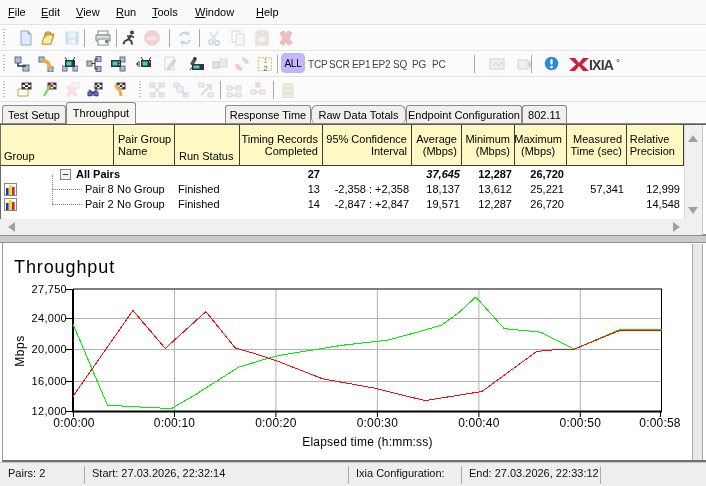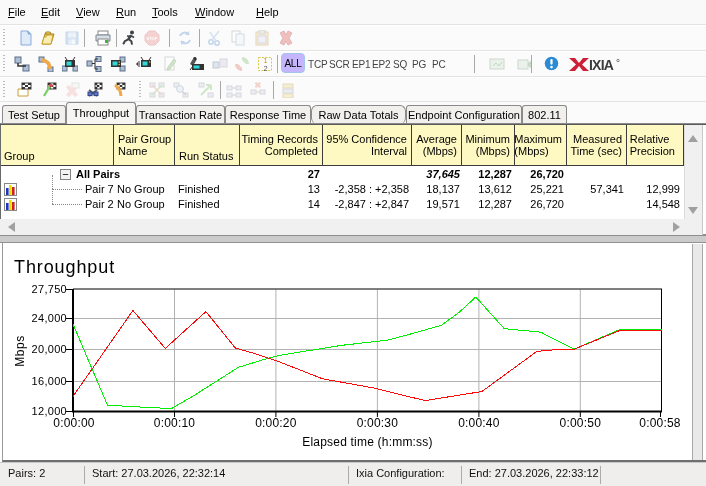--- a/index.html
+++ b/index.html
@@ -291,21 +291,20 @@
   <svg class="ticon dis" style="left:280px" viewBox="0 0 16 16">
         <rect x="3" y="2" width="10" height="4" fill="#e8d890" stroke="#b9a343"></rect>
         <rect x="3" y="7" width="10" height="4" fill="#ccd6e4" stroke="#99a"></rect>
         <rect x="3" y="12" width="10" height="4" fill="#e8d890" stroke="#b9a343"></rect>
       </svg>
 </div>
 
 <div id="tabbar">
   <div class="tab" style="left:2px; width:64px;">Test Setup</div>
   <div class="tab active" style="left:66px; width:70px;">Throughput</div>
-  <div class="tab" style="left:136px; width:89px;">Transaction Rate</div>
   <div class="tab" style="left:225px; width:86px;">Response Time</div>
   <div class="tab" style="left:311px; width:95px;border-radius:6px;">Raw Data Totals</div>
   <div class="tab" style="left:406px; width:116px;">Endpoint Configuration</div>
   <div class="tab" style="left:522px; width:45px;">802.11</div>
 </div>
 <div id="tabline"></div>
 
 <div id="tablepanel">
 
   <div class="hcell" style="left:0; width:114px;">
@@ -323,21 +322,21 @@
   <div class="hcell" style="left:323px; width:89px;">
         <span class="lbl" style="right:4px; top:8px; text-align:right;">95% Confidence<br>Interval</span>
       </div>
   <div class="hcell" style="left:412px; width:50px;">
         <span class="lbl" style="right:4px; top:8px; text-align:right;">Average<br>(Mbps)</span>
       </div>
   <div class="hcell" style="left:462px; width:53px;">
         <span class="lbl" style="right:4px; top:8px; text-align:right;">Minimum<br>(Mbps)</span>
       </div>
   <div class="hcell" style="left:515px; width:52px;">
-        <span class="lbl" style="right:4px; top:8px; text-align:left;">Maximum<br>(Mbps)</span>
+        <span class="lbl" style="right:4px; top:8px; text-align:center;">Maximum<br>(Mbps)</span>
       </div>
   <div class="hcell" style="left:567px; width:60px;">
         <span class="lbl" style="right:4px; top:8px; text-align:right;">Measured<br>Time (sec)</span>
       </div>
   <div class="hcell" style="left:627px; width:57px;">
         <span class="lbl" style="right:8px; top:8px; text-align:left;">Relative<br>Precision</span>
       </div>
 
   <div class="trow b" style="left:0; top:42px; width:684px;">
     <span class="abs" style="left:60px; top:2px; width:11px; height:11px; border:1px solid #848484; background:#f4f4f4; line-height:9px; text-align:center; font-weight:normal;">−</span>
@@ -349,21 +348,21 @@
   </div>
   <div class="trow" style="left:0; top:57px; width:684px;">
     <svg class="abs" style="left:4px; top:1px; width:13px; height:13px;" viewBox="0 0 13 13">
           <rect x="0.5" y="0.5" width="12" height="12" fill="#fff" stroke="#888"></rect>
           <rect x="2" y="5" width="2.6" height="7" fill="#2233bb"></rect>
           <rect x="5" y="2" width="2.6" height="10" fill="#eedd00"></rect>
           <rect x="8" y="4" width="2.6" height="8" fill="#cc2222"></rect>
         </svg>
     <span class="abs" style="left:52px; top:7px; width:30px; border-top:1px dotted #888;"></span>
     <span class="abs" style="left:52px; top:-7px; height:14px; border-left:1px dotted #888;"></span>
-    <span class="abs" style="left:85px;">Pair 7</span>
+    <span class="abs" style="left:85px;">Pair 8</span>
     <span class="abs" style="left:117px;">No Group</span>
     <span class="abs" style="left:178px;">Finished</span>
     <span class="num" style="left:240px; width:80px;">13</span>
     <span class="num" style="left:323px; width:86px;">-2,358 : +2,358</span>
     <span class="num" style="left:412px; width:48px;">18,137</span>
     <span class="num" style="left:462px; width:50px;">13,612</span>
     <span class="num" style="left:515px; width:49px;">25,221</span>
     <span class="num" style="left:567px; width:57px;">57,341</span>
     <span class="num" style="left:627px; width:53px;">12,999</span>
   </div>

